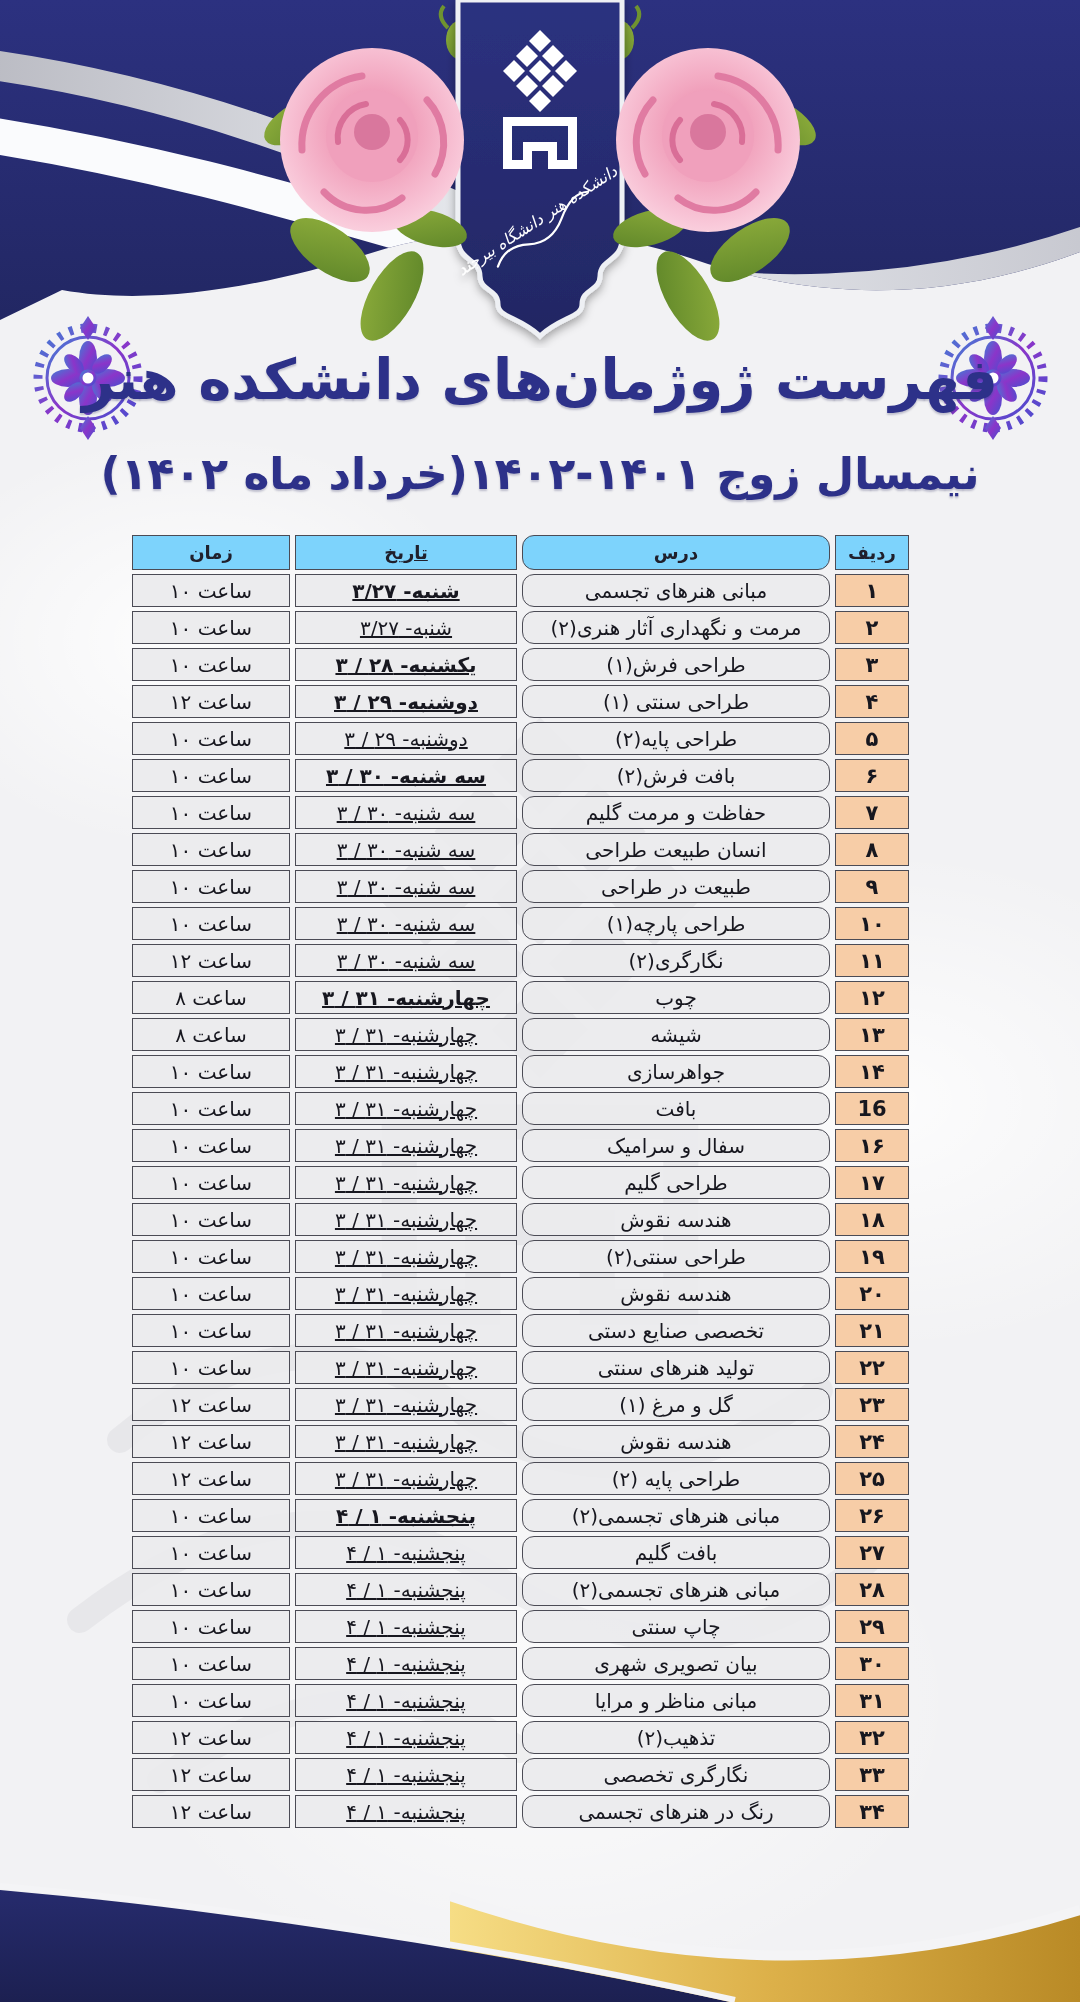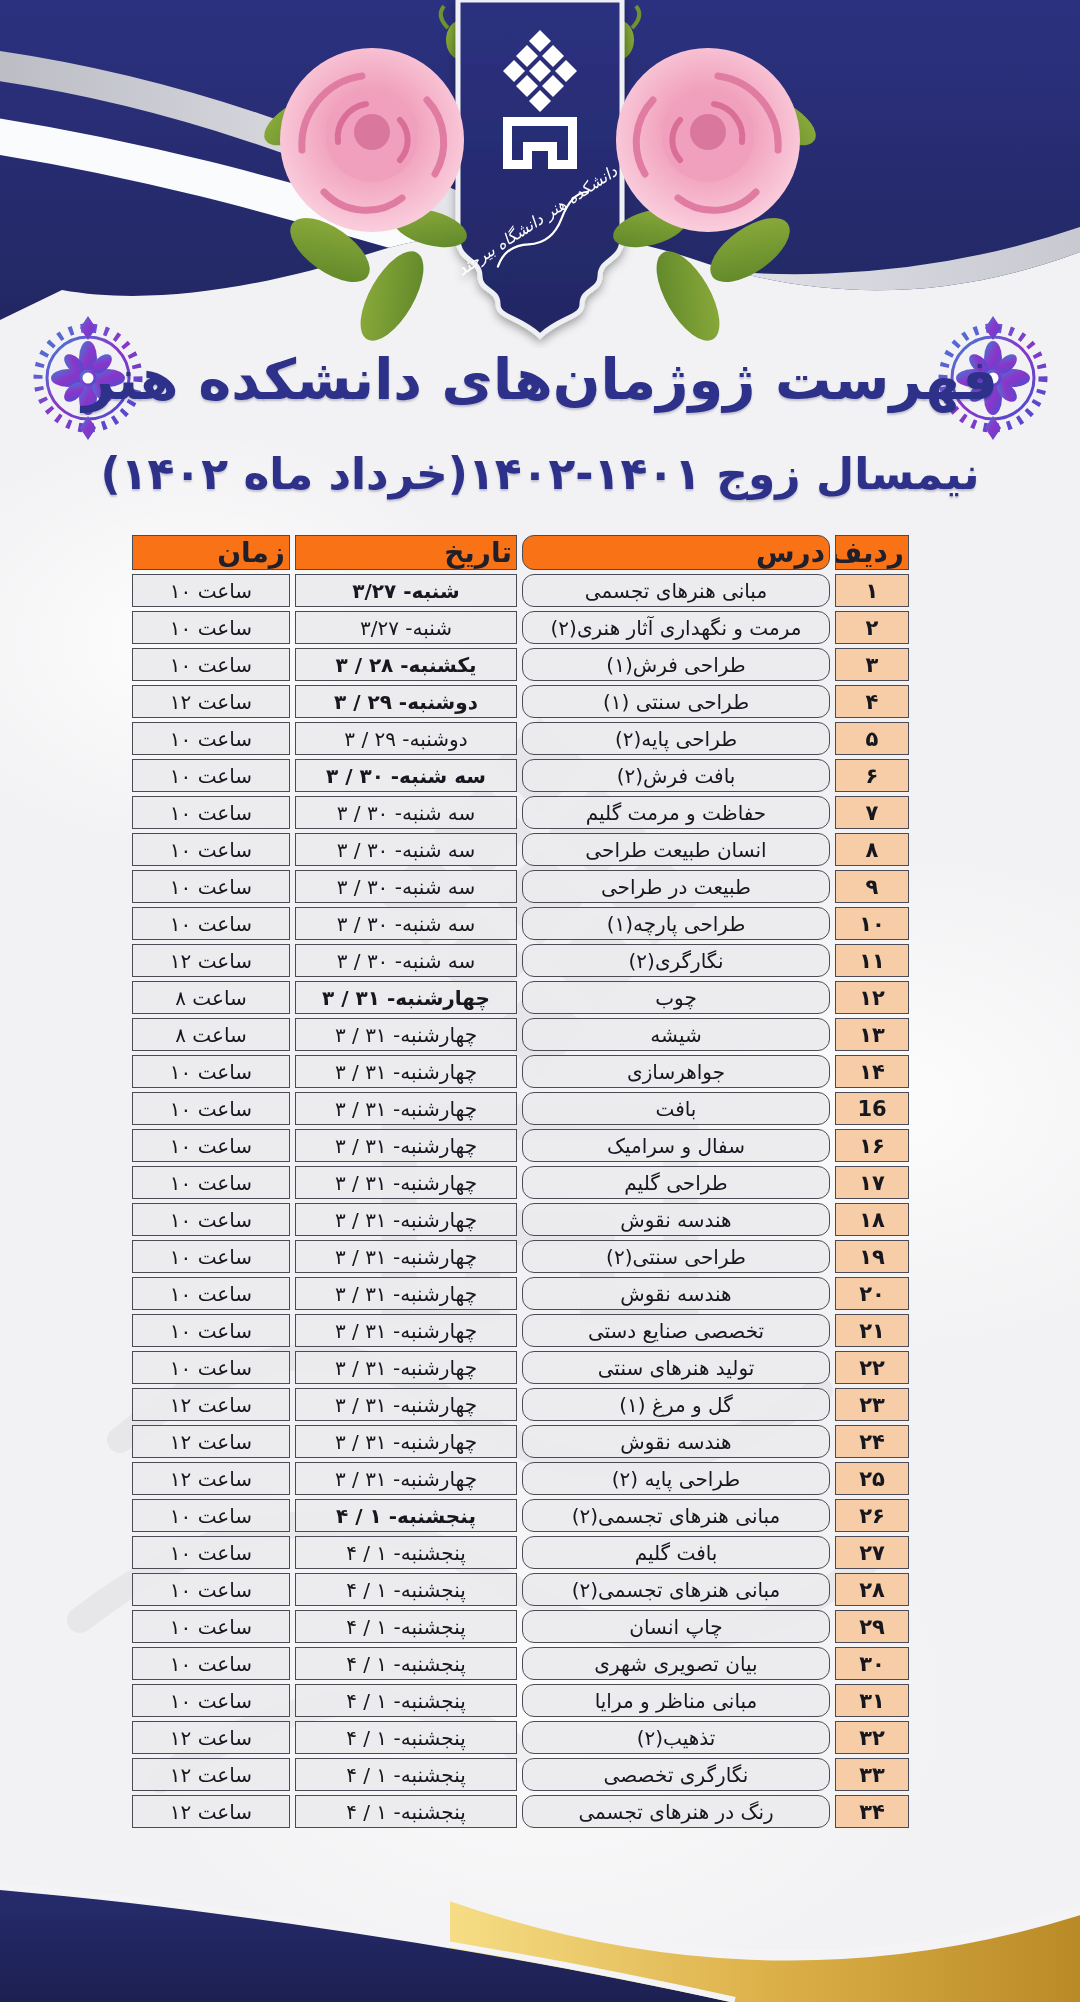--- a/index.html
+++ b/index.html
@@ -42,25 +42,25 @@
   }
   .schedule th,.schedule td{
     border:1.6px solid #4b4b55;
     text-align:center;vertical-align:middle;
     height:31px;padding:0 4px;
     font-size:20px;color:#17171f;
     background:rgba(235,235,237,.95);
     overflow:hidden;white-space:nowrap;
   }
   .schedule th{
-    background:#f97316;font-weight:bold;font-size:28px;color:#20202c;height:33px;text-align:right;
+    background:#7dd3fc;font-weight:bold;font-size:18px;color:#20202c;height:33px;
   }
   .schedule td.cell-no{background:#f7cda7;font-weight:bold;font-size:21px;}
   .schedule td.c-date.bold-date{font-weight:bold;}
-  .c-no{width:64px;} .c-course{width:298px;border-radius:12px;} .c-date{width:212px;} .c-time{width:148px;}
+  .c-no{width:64px;} .c-course{width:298px;border-radius:12px;} .c-date{width:212px;text-decoration:underline;} .c-time{width:148px;}
   .ftr{position:absolute;bottom:0;left:0;z-index:3;pointer-events:none;}
 </style>
 </head>
 <body>
 
 <div class="page">
 
   <svg class="hdr" width="1080" height="348" viewBox="0 0 1080 348" aria-hidden="true">
     <defs>
       <linearGradient id="navyG" x1="0" y1="0" x2="0" y2="1">
@@ -426,21 +426,21 @@
 
     <tr>
       <td class="c-no cell-no">۲۸</td>
       <td class="c-course">مبانی هنرهای تجسمی(۲)</td>
       <td class="c-date">پنجشنبه- ۱ / ۴</td>
       <td class="c-time">ساعت ۱۰</td>
     </tr>
 
     <tr>
       <td class="c-no cell-no">۲۹</td>
-      <td class="c-course">چاپ انسان</td>
+      <td class="c-course">چاپ سنتی</td>
       <td class="c-date">پنجشنبه- ۱ / ۴</td>
       <td class="c-time">ساعت ۱۰</td>
     </tr>
 
     <tr>
       <td class="c-no cell-no">۳۰</td>
       <td class="c-course">بیان تصویری شهری</td>
       <td class="c-date">پنجشنبه- ۱ / ۴</td>
       <td class="c-time">ساعت ۱۰</td>
     </tr>

